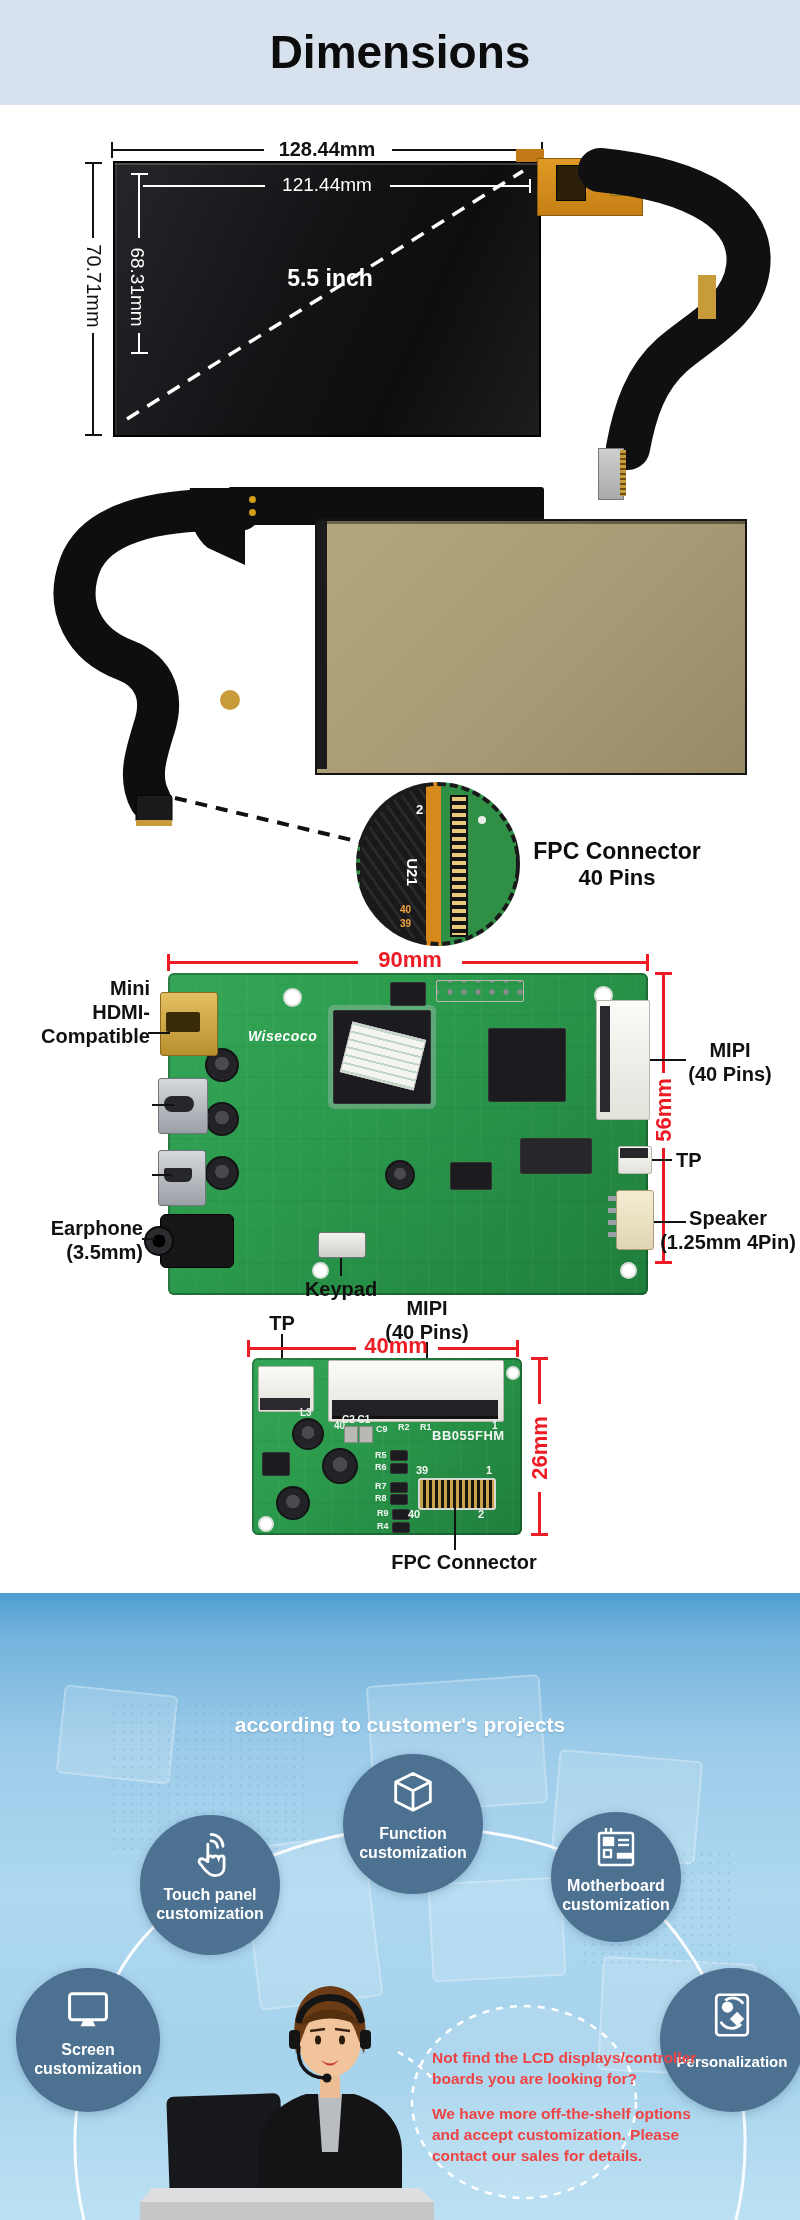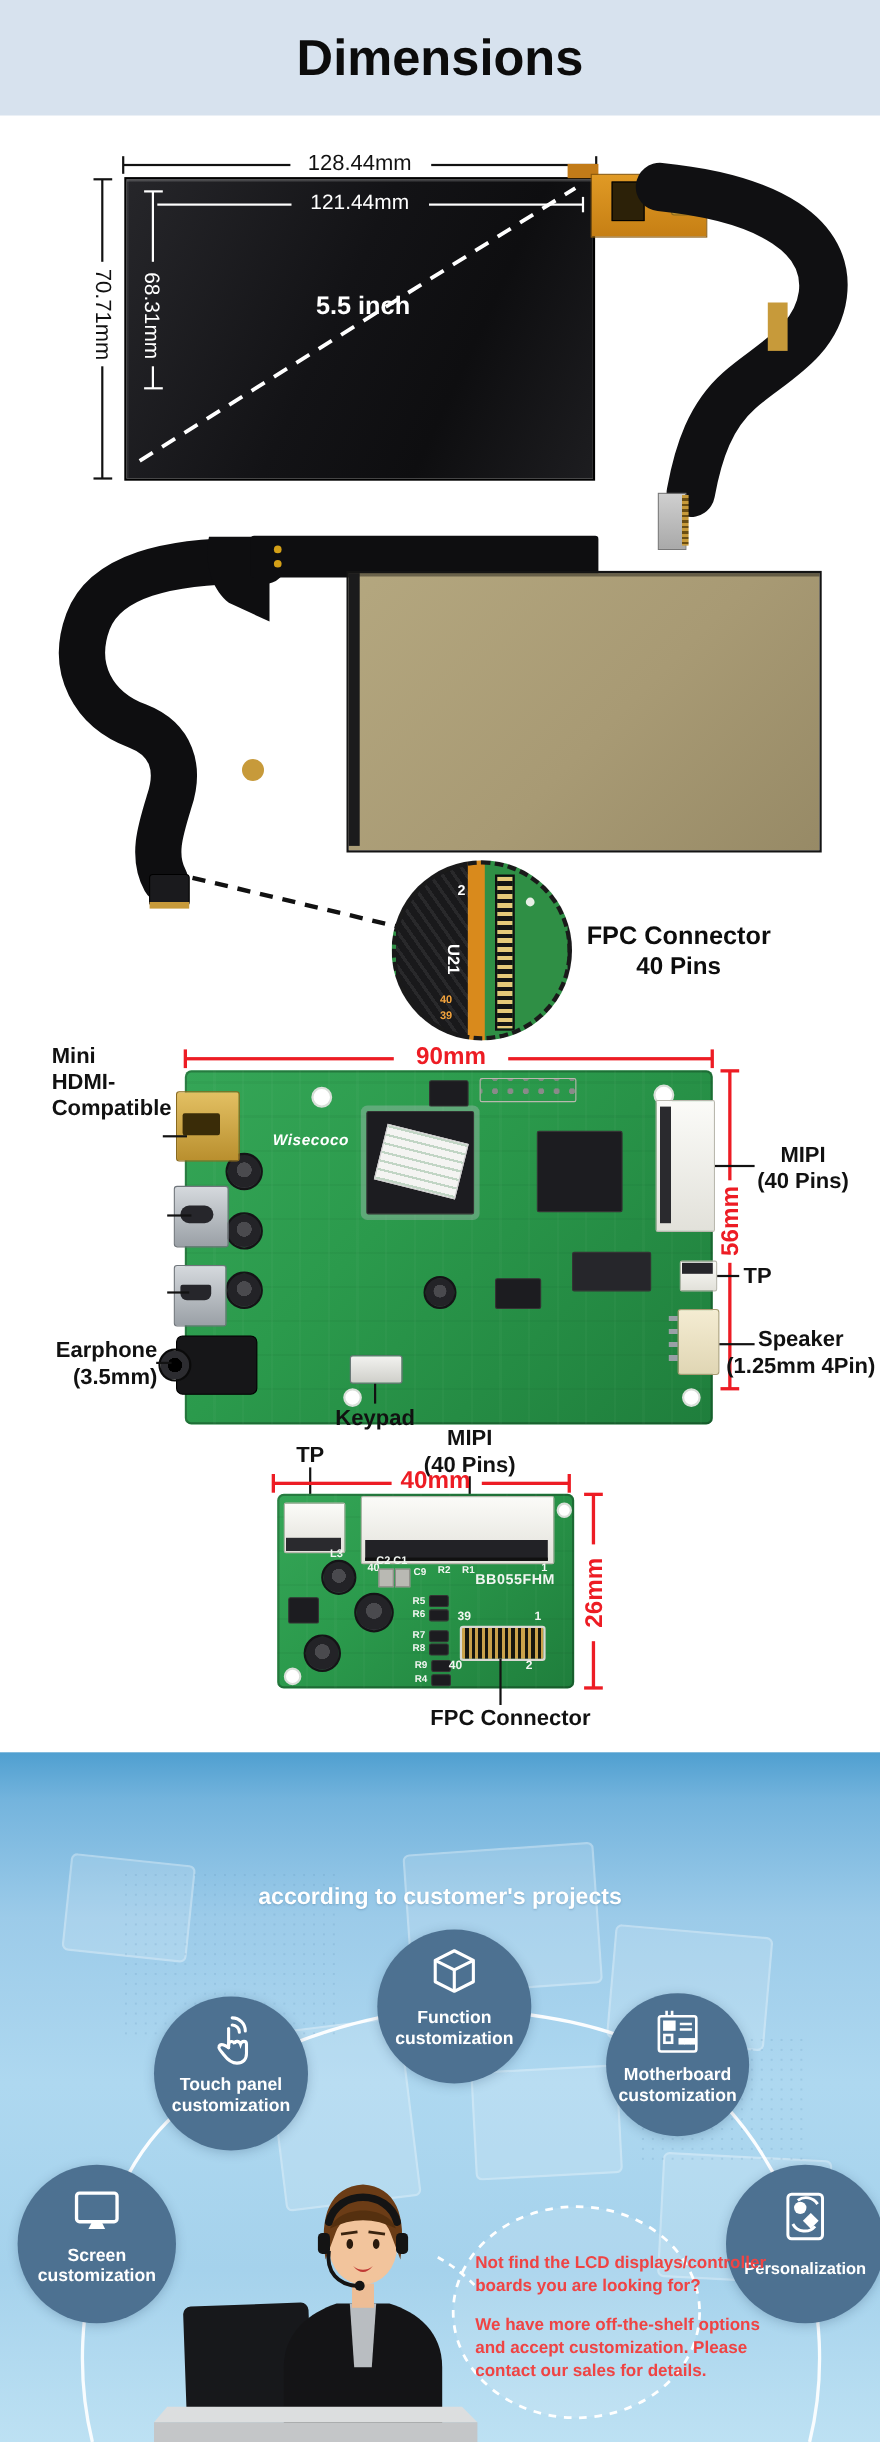--- a/index.html
+++ b/index.html
@@ -40,21 +40,21 @@
 
 <div id="page">
 
   <div class="abs" style="left:0;top:0;width:800px;height:105px;background:#d7e2ee;"></div>
   <div class="abs cx" style="left:400px;top:52px;font-size:46px;font-weight:bold;color:#0c0c0c;">Dimensions</div>
 
   <div class="abs seg-b" style="left:112px;top:149px;width:152px;height:2px;"></div>
   <div class="abs seg-b" style="left:392px;top:149px;width:150px;height:2px;"></div>
   <div class="abs seg-b" style="left:111px;top:142px;width:2px;height:16px;"></div>
   <div class="abs seg-b" style="left:541px;top:142px;width:2px;height:16px;"></div>
-  <div class="abs cx dim-black" style="left:327px;top:149px;">128.44mm</div>
+  <div class="abs cx dim-black" style="left:327px;top:149px;font-weight:bold;">128.44mm</div>
 
   <div class="abs seg-b" style="left:92px;top:163px;width:2px;height:75px;"></div>
   <div class="abs seg-b" style="left:92px;top:333px;width:2px;height:102px;"></div>
   <div class="abs seg-b" style="left:85px;top:162px;width:17px;height:2px;"></div>
   <div class="abs seg-b" style="left:85px;top:434px;width:17px;height:2px;"></div>
   <div class="abs rot-cw dim-black" style="left:93px;top:286px;">70.71mm</div>
 
   <div class="abs" style="left:113px;top:161px;width:424px;height:272px;
               background:linear-gradient(115deg,#26262a 0%,#131316 45%,#0e0e10 70%,#1d1d20 100%);
               border:2px solid #000;box-shadow:inset 0 2px 0 rgba(255,255,255,.18),inset 2px 0 0 rgba(255,255,255,.07);"></div>
@@ -164,21 +164,21 @@
 
   <div class="abs conn-gold" style="left:160px;top:992px;width:56px;height:62px;"></div>
   <div class="abs" style="left:166px;top:1012px;width:34px;height:20px;background:#3a2c08;border-radius:2px;"></div>
   <div class="abs conn-silver" style="left:158px;top:1078px;width:48px;height:54px;"></div>
   <div class="abs" style="left:164px;top:1096px;width:30px;height:16px;background:#26262b;border-radius:8px;"></div>
   <div class="abs conn-silver" style="left:158px;top:1150px;width:46px;height:54px;"></div>
   <div class="abs" style="left:164px;top:1168px;width:28px;height:14px;background:#26262b;border-radius:2px 2px 6px 6px;"></div>
   <div class="abs" style="left:160px;top:1214px;width:72px;height:52px;background:#161618;border-radius:6px;border:1px solid #000;"></div>
   <div class="abs" style="left:144px;top:1226px;width:26px;height:26px;background:radial-gradient(circle,#000 0 35%,#2c2c30 36%);border-radius:50%;border:2px solid #0a0a0a;"></div>
 
-  <div class="abs lbl" style="left:0;top:948px;width:150px;text-align:left;margin-left:47px;">
+  <div class="abs lbl" style="left:0;top:976px;width:150px;text-align:right;">
     <div>Mini</div>
     <div>HDMI-Compatible</div>
   </div>
   <div class="abs seg-b" style="left:148px;top:1032px;width:22px;height:2px;"></div>
   <div class="abs seg-b" style="left:152px;top:1104px;width:22px;height:2px;"></div>
   <div class="abs seg-b" style="left:152px;top:1174px;width:20px;height:2px;"></div>
   <div class="abs lbl" style="left:0;top:1216px;width:143px;text-align:right;">
     <div>Earphone</div>
     <div>(3.5mm)</div>
   </div>

